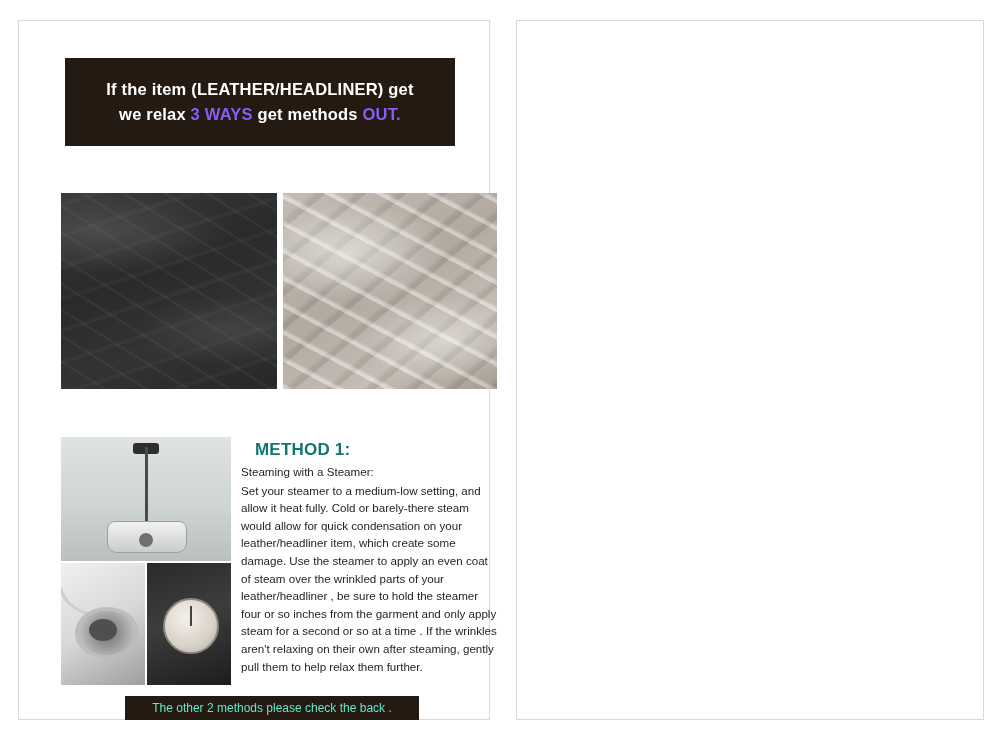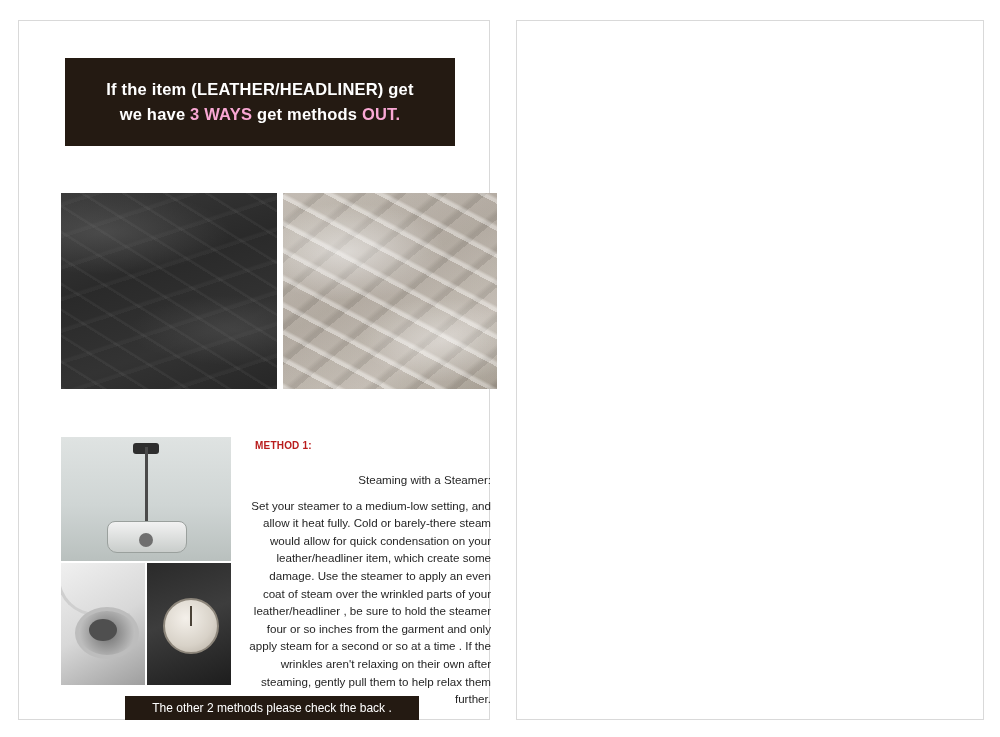--- a/index.html
+++ b/index.html
@@ -56,21 +56,21 @@
   }
   .banner-line {
     color: #ffffff;
     font-weight: bold;
     font-size: 16.5px;
     line-height: 25px;
     white-space: nowrap;
     letter-spacing: 0.2px;
   }
   .banner-line .hl {
-    color: #f9a8d4;
+    color: #8b5cf6;
   }
 
   
   .photo {
     position: absolute;
     overflow: hidden;
     background: #777;
   }
   .photo .inner {
     width: 100%;
@@ -232,69 +232,68 @@
     width: 2px;
     height: 20px;
     margin-left: -1px;
     margin-top: -20px;
     background: #4a4237;
   }
 
   
   .method-title {
     position: absolute;
-    font-size: 10px;
+    font-size: 17px;
     font-weight: bold;
-    color: #b91c1c;
+    color: #0f766e;
     letter-spacing: 0.2px;
     padding-left: 14px;
   }
   .method-body {
     position: absolute;
     font-size: 11.6px;
     line-height: 17.6px;
     color: #1f1f1f;
   }
   .method-body p {
-    margin: 8px;
-    text-align: right;
+    margin: 0;
   }
   .method-body .sub {
     margin-bottom: 1px;
   }
 
   #m1-title { left: 222px; top: 419px; }
   #m1-body  { left: 222px; top: 442px; width: 258px; }
 
   
   .footer-note {
     position: absolute;
     left: 106px;
     top: 675px;
     width: 294px;
     height: 24px;
     background: #241a12;
-    color: #ffffff;
+    color: #5eead4;
     font-size: 12px;
     display: flex;
     align-items: center;
     justify-content: center;
     box-sizing: border-box;
   }
 </style>
 </head>
 <body>
 
 <div class="page">
 
   <div class="panel" id="panel-left">
 
     <div class="banner">
       <div class="banner-line">If the item (LEATHER/HEADLINER) get</div>
-      <div class="banner-line"><span>we have </span><span class="hl">3 WAYS</span><span> get methods </span><span class="hl">OUT.</span></div>
+      <div class="banner-line"><span>we relax </span><span class="hl">3 WAYS</span><span> get methods </span><span class="hl">OUT.</span></div>
     </div>
 
     <div class="photo" id="photo-dark-fabric">
       <div class="inner"></div>
     </div>
 
     <div class="photo" id="photo-light-fabric">
       <div class="inner"></div>
     </div>
 

